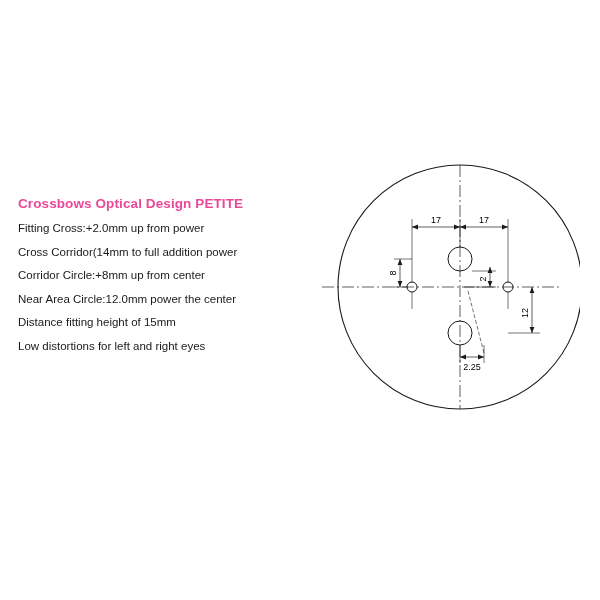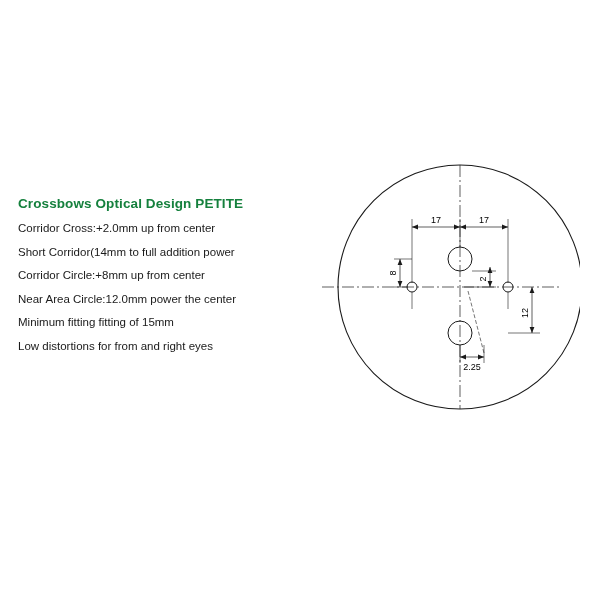--- a/index.html
+++ b/index.html
@@ -21,21 +21,21 @@
   }
   #text-panel {
     position: absolute;
     left: 18px;
     top: 196px;
     width: 270px;
   }
   #doc-title {
     font-size: 13.5px;
     font-weight: bold;
-    color: #15803d;
+    color: #ec4899;
     letter-spacing: 0.1px;
     margin: 0 0 10px 0;
     white-space: nowrap;
   }
   .spec-line {
     font-size: 11.5px;
     color: #1a1a1a;
     line-height: 1.35;
     margin-bottom: 8px;
     white-space: nowrap;
@@ -50,26 +50,26 @@
     fill: #000000;
   }
 </style>
 </head>
 <body>
 
 <div id="page">
 
   <div id="text-panel">
     <div id="doc-title">Crossbows Optical Design PETITE</div>
-    <div class="spec-line">Corridor Cross:+2.0mm up from center</div>
-    <div class="spec-line">Short Corridor(14mm to full addition power</div>
+    <div class="spec-line">Fitting Cross:+2.0mm up from power</div>
+    <div class="spec-line">Cross Corridor(14mm to full addition power</div>
     <div class="spec-line">Corridor Circle:+8mm up from center</div>
     <div class="spec-line">Near Area Circle:12.0mm power the center</div>
-    <div class="spec-line">Minimum fitting fitting of 15mm</div>
-    <div class="spec-line">Low distortions for from and right eyes</div>
+    <div class="spec-line">Distance fitting height of 15mm</div>
+    <div class="spec-line">Low distortions for left and right eyes</div>
   </div>
 
   <div id="diagram">
     <svg width="280" height="260" viewBox="0 0 280 260">
 
       <circle cx="160" cy="130" r="122" fill="none" stroke="#1a1a1a" stroke-width="1.1"></circle>
 
       <line x1="22" y1="130" x2="260" y2="130" stroke="#1a1a1a" stroke-width="0.7" stroke-dasharray="12,3,2,3"></line>
 
       <line x1="160" y1="8" x2="160" y2="252" stroke="#1a1a1a" stroke-width="0.7" stroke-dasharray="12,3,2,3"></line>

